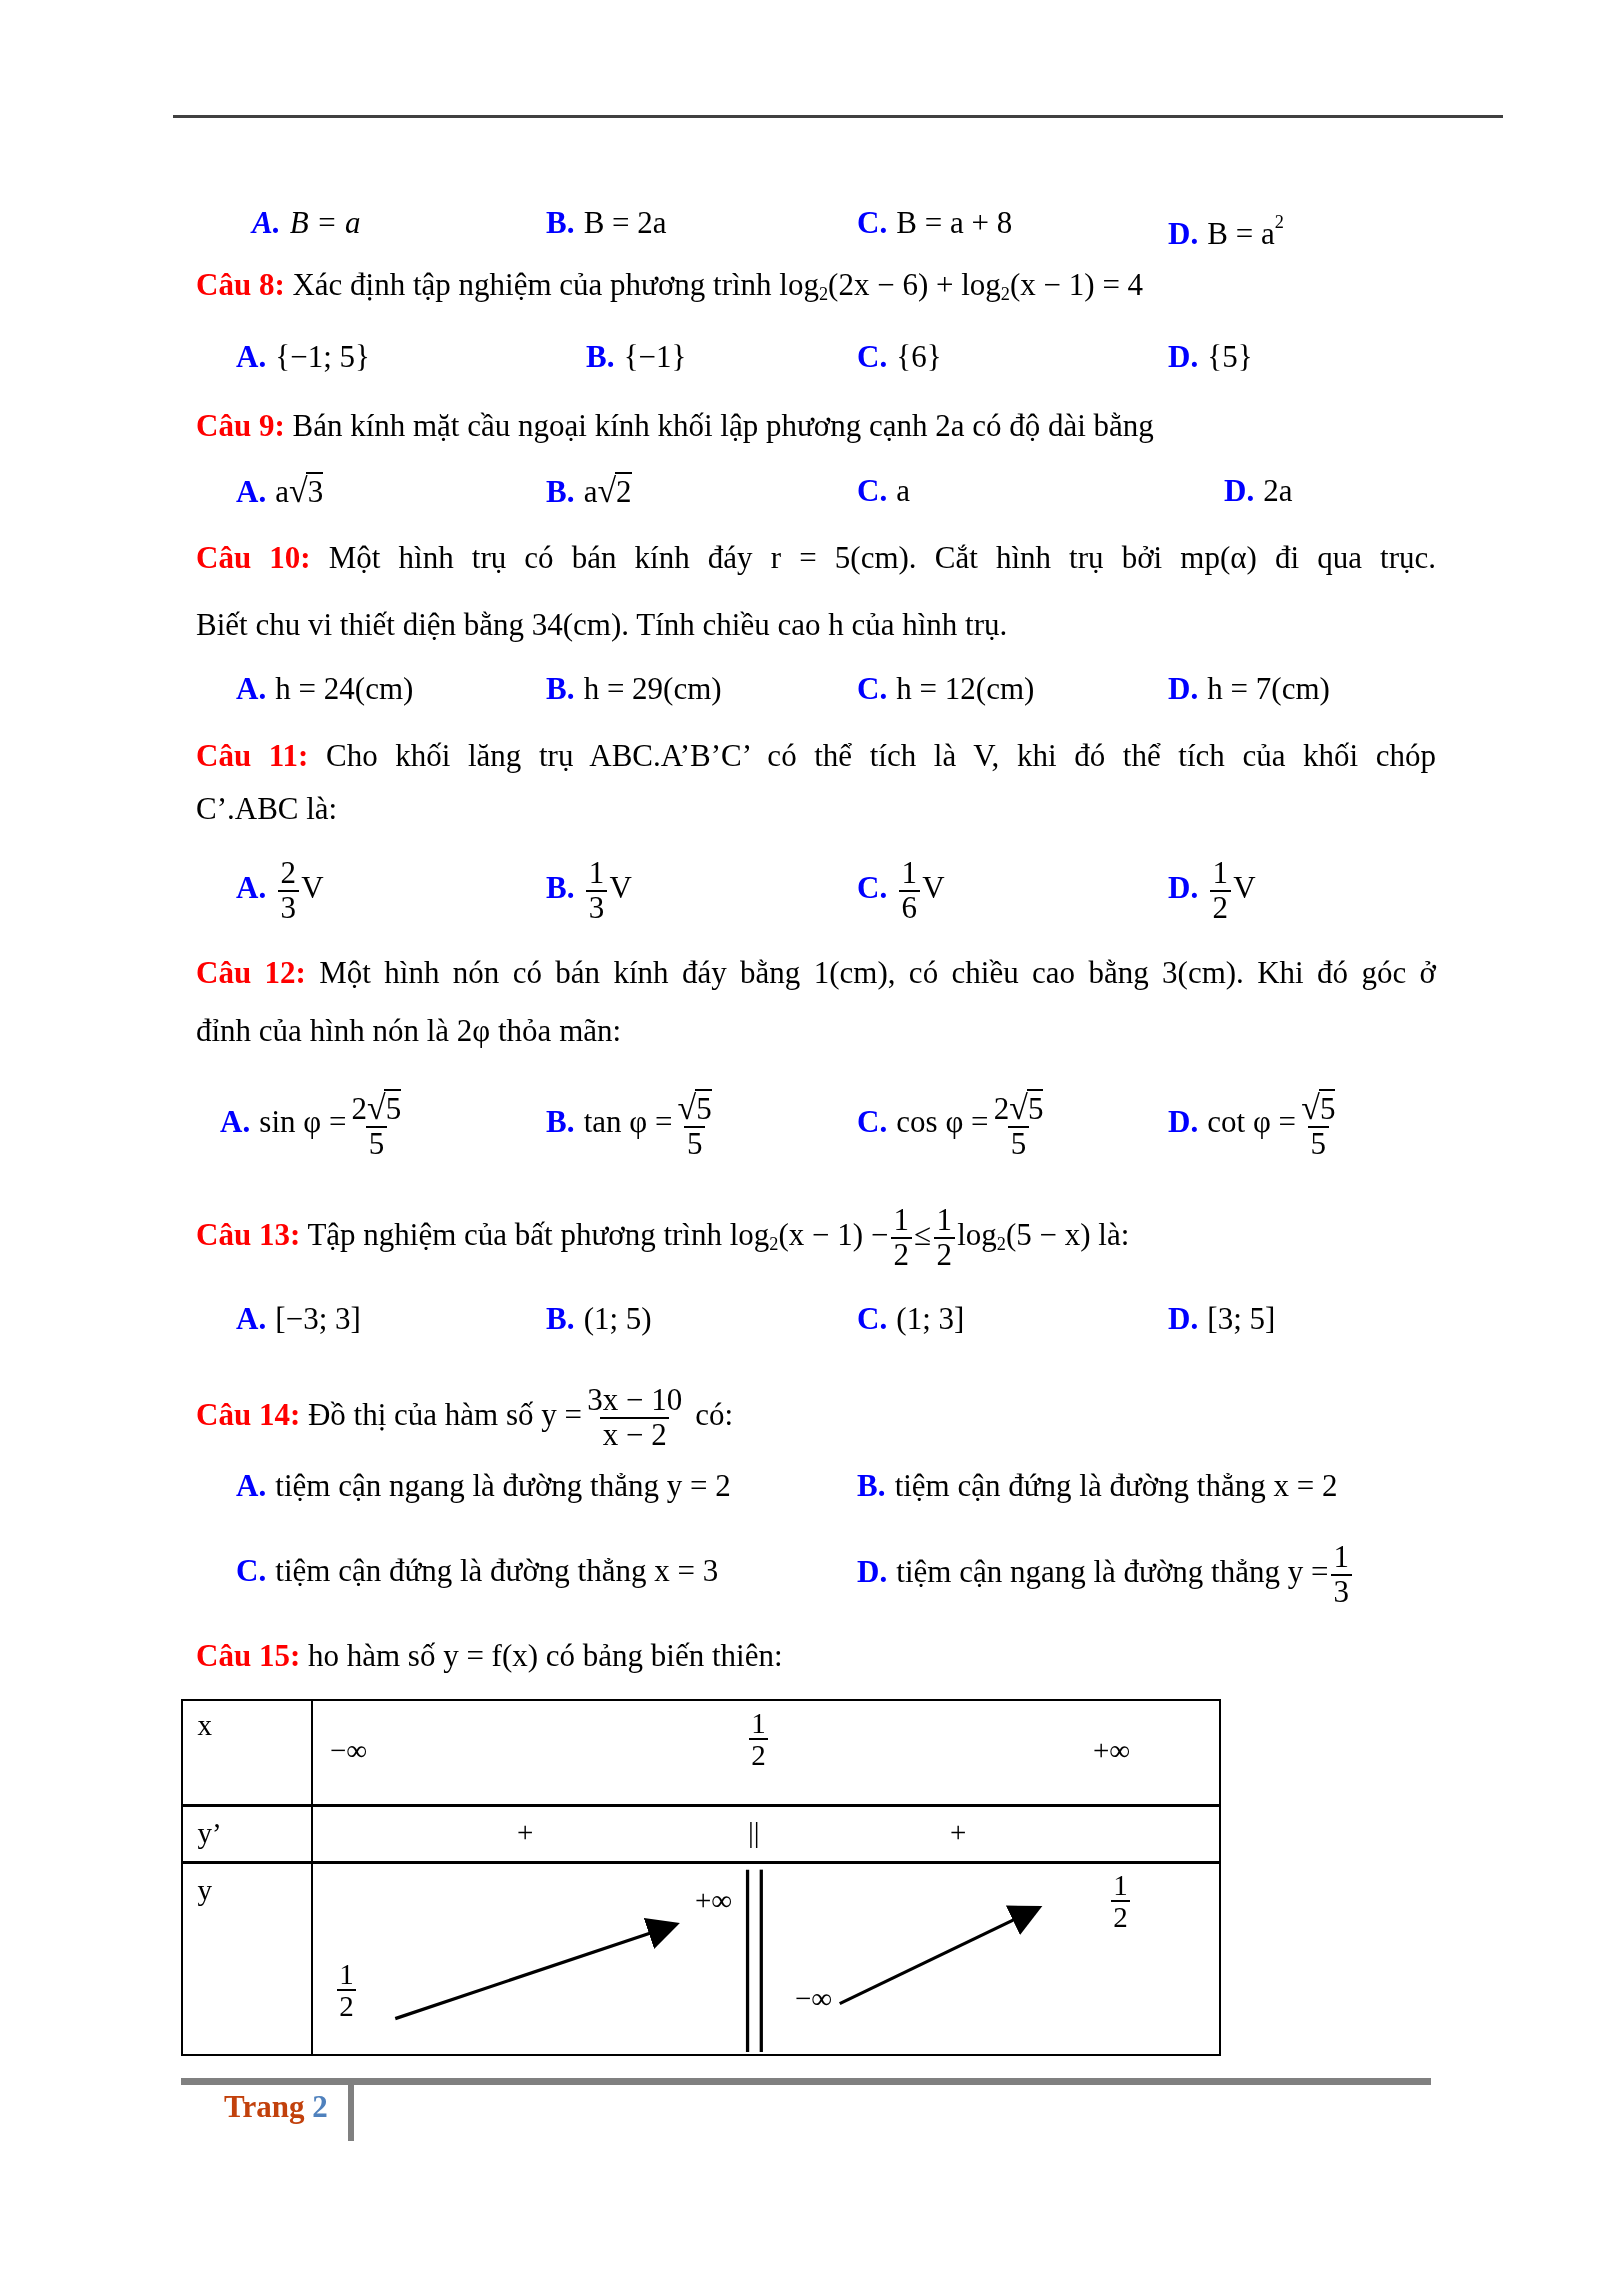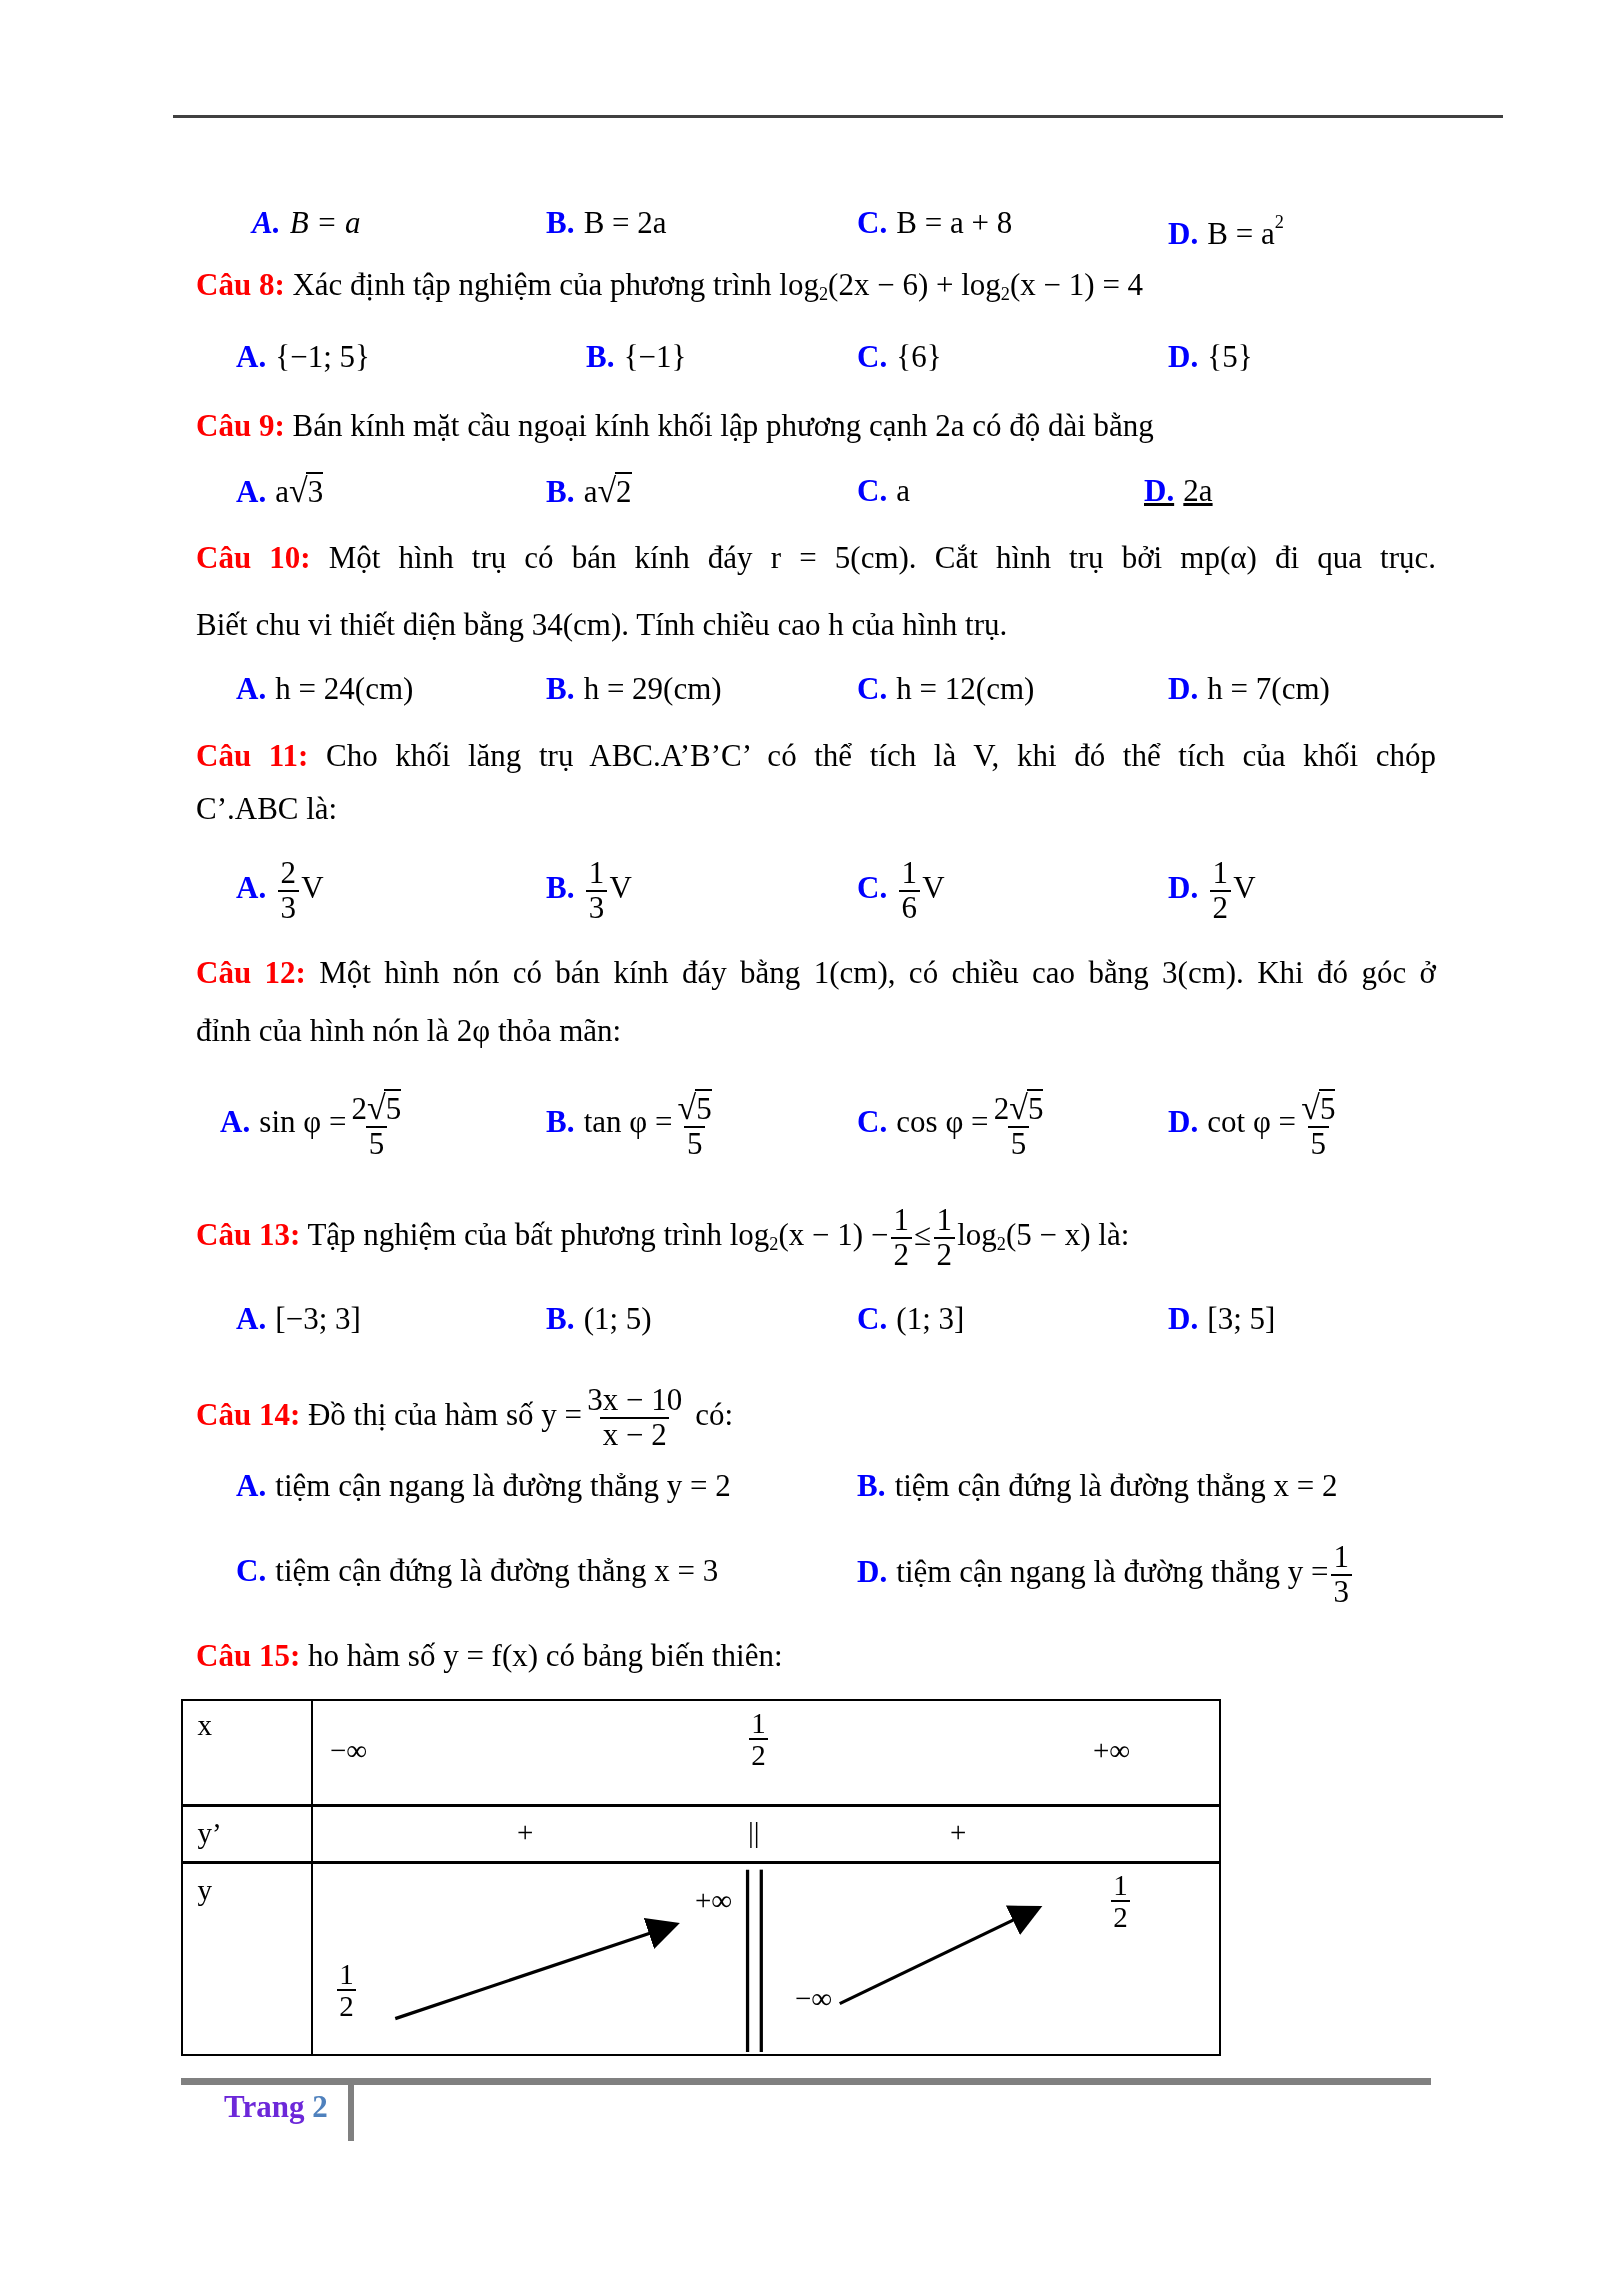--- a/index.html
+++ b/index.html
@@ -20,21 +20,21 @@
   .rad { font-size:34px; }
   .justify { position:absolute; left:196px; width:1240px; text-align:justify; text-align-last:justify; white-space:normal; line-height:39px; }
   
   .vt { position:absolute; left:181px; top:1699px; width:1040px; height:357px; border:2.6px solid #000; box-sizing:border-box; }
   .vt .hline { position:absolute; left:0; right:0; height:2.6px; background:#000; }
   .vt .vline { position:absolute; top:0; bottom:0; width:2px; background:#000; }
   .vt .cell { position:absolute; white-space:nowrap; font-size:29px; }
   .footer-bar { position:absolute; left:181px; top:2078px; width:1250px; height:6.5px; background:#808080; }
   .footer-div { position:absolute; left:348px; top:2085px; width:5.9px; height:56px; background:#808080; }
   .footer-text { position:absolute; left:224px; top:2089px; font-weight:bold; font-size:31px; }
-  .trang-word { color:#6d28d9; }
+  .trang-word { color:#c2410c; }
   .trang-num { color:#4F81BD; }
 </style>
 </head>
 <body>
 
 <div class="hdr-line"></div>
 
 <div class="opt" style="left:252px; top:203px;font-style:italic;">
   <span class="opt-label">A.</span><span>B = a</span>
 </div>
@@ -63,21 +63,21 @@
 <div class="opt" style="left:857px; top:337px;"><span class="opt-label">C.</span><span>{6}</span></div>
 <div class="opt" style="left:1168px; top:337px;"><span class="opt-label">D.</span><span>{5}</span></div>
 
 <div class="line" style="top:406px;">
   <span class="q-label">Câu 9:</span>
   <span>Bán kính mặt cầu ngoại kính khối lập phương cạnh 2a có độ dài bằng</span>
 </div>
 <div class="opt" style="left:236px; top:471px;"><span class="opt-label">A.</span><span>a</span><span class="rad">√</span><span class="sqrt">3</span></div>
 <div class="opt" style="left:546px; top:471px;"><span class="opt-label">B.</span><span>a</span><span class="rad">√</span><span class="sqrt">2</span></div>
 <div class="opt" style="left:857px; top:471px;"><span class="opt-label">C.</span><span>a</span></div>
-<div class="opt" style="left:1144px; top:471px;text-decoration:underline;"><span class="opt-label">D.</span><span>2a</span></div>
+<div class="opt" style="left:1224px; top:471px;"><span class="opt-label">D.</span><span>2a</span></div>
 
 <div class="justify" style="top:538px;">
   <span class="q-label">Câu 10:</span>
   <span>Một  hình  trụ  có bán kính đáy  r = 5(cm). Cắt hình trụ bởi  mp(α)  đi qua trục.</span>
 </div>
 <div class="line" style="top:605px;">
   <span>Biết  chu  vi  thiết  diện bằng 34(cm). Tính chiều cao h của hình trụ.</span>
 </div>
 <div class="opt" style="left:236px; top:669px;"><span class="opt-label">A.</span><span>h = 24(cm)</span></div>
 <div class="opt" style="left:546px; top:669px;"><span class="opt-label">B.</span><span>h = 29(cm)</span></div>

